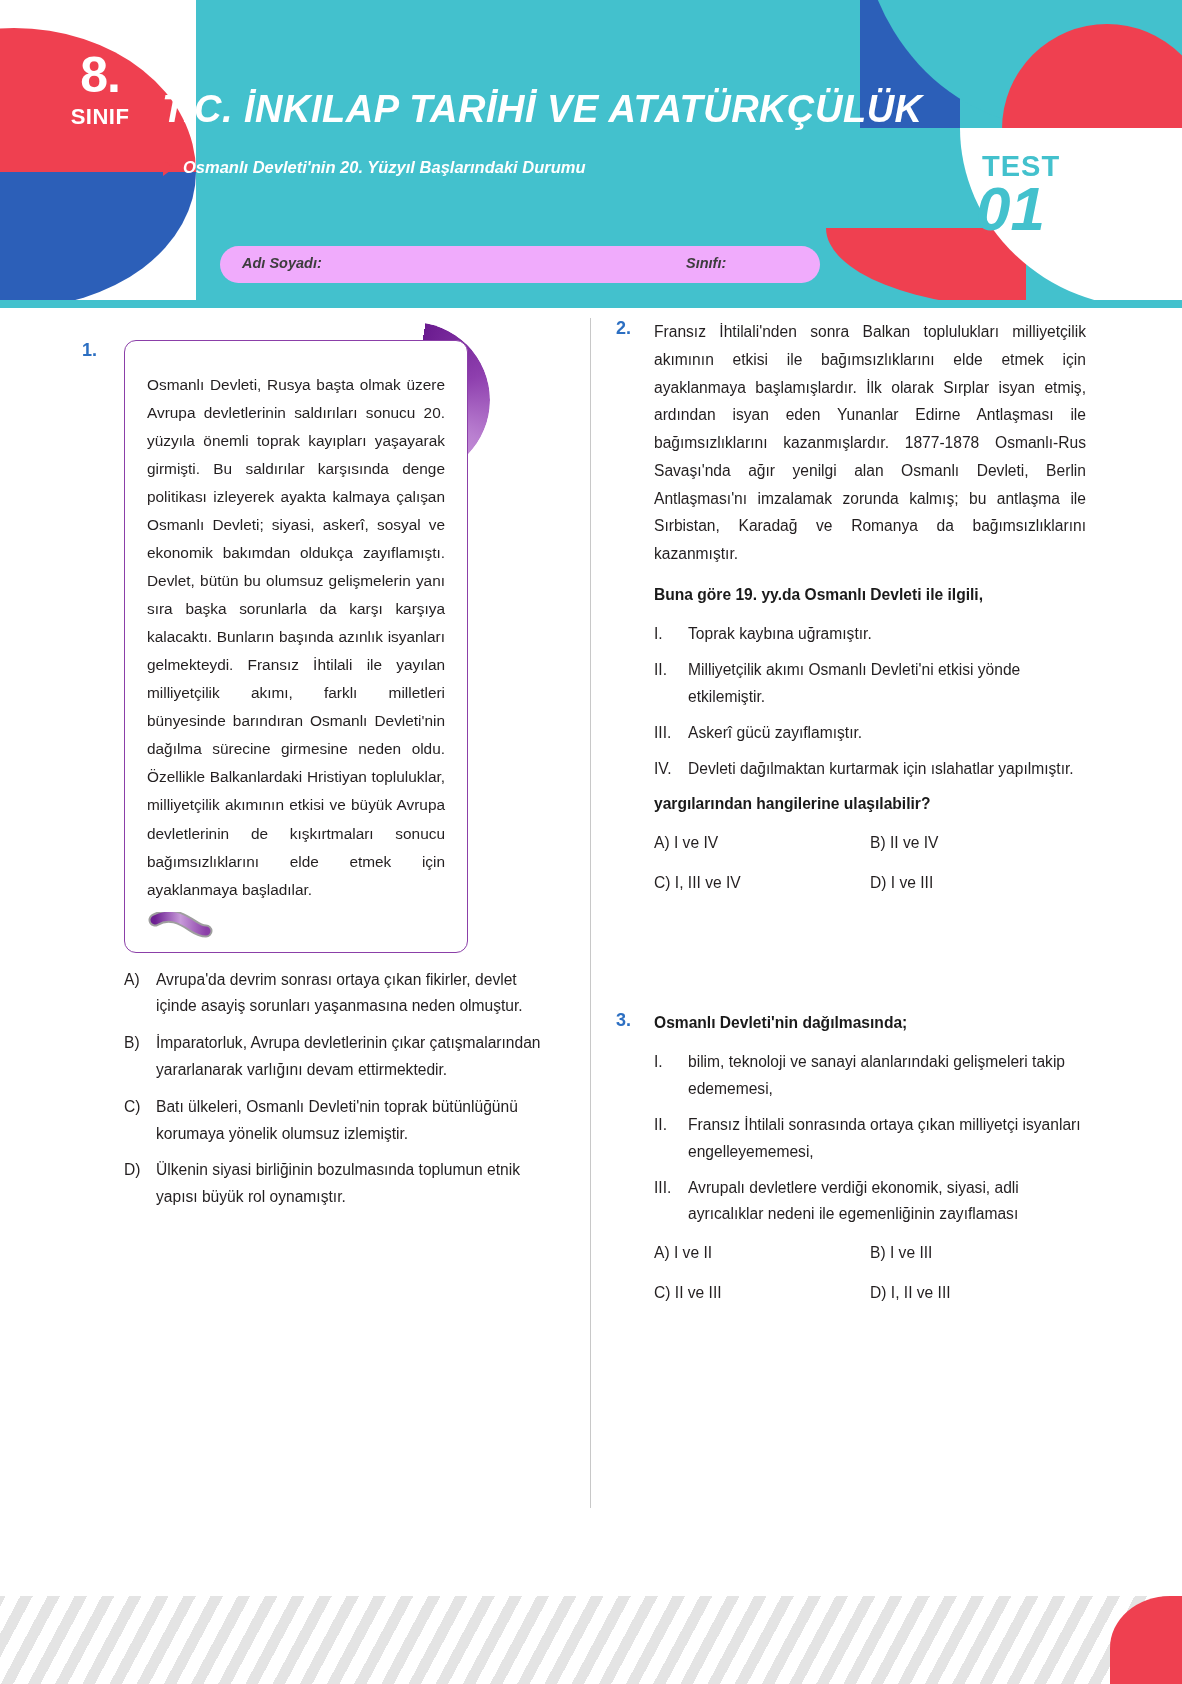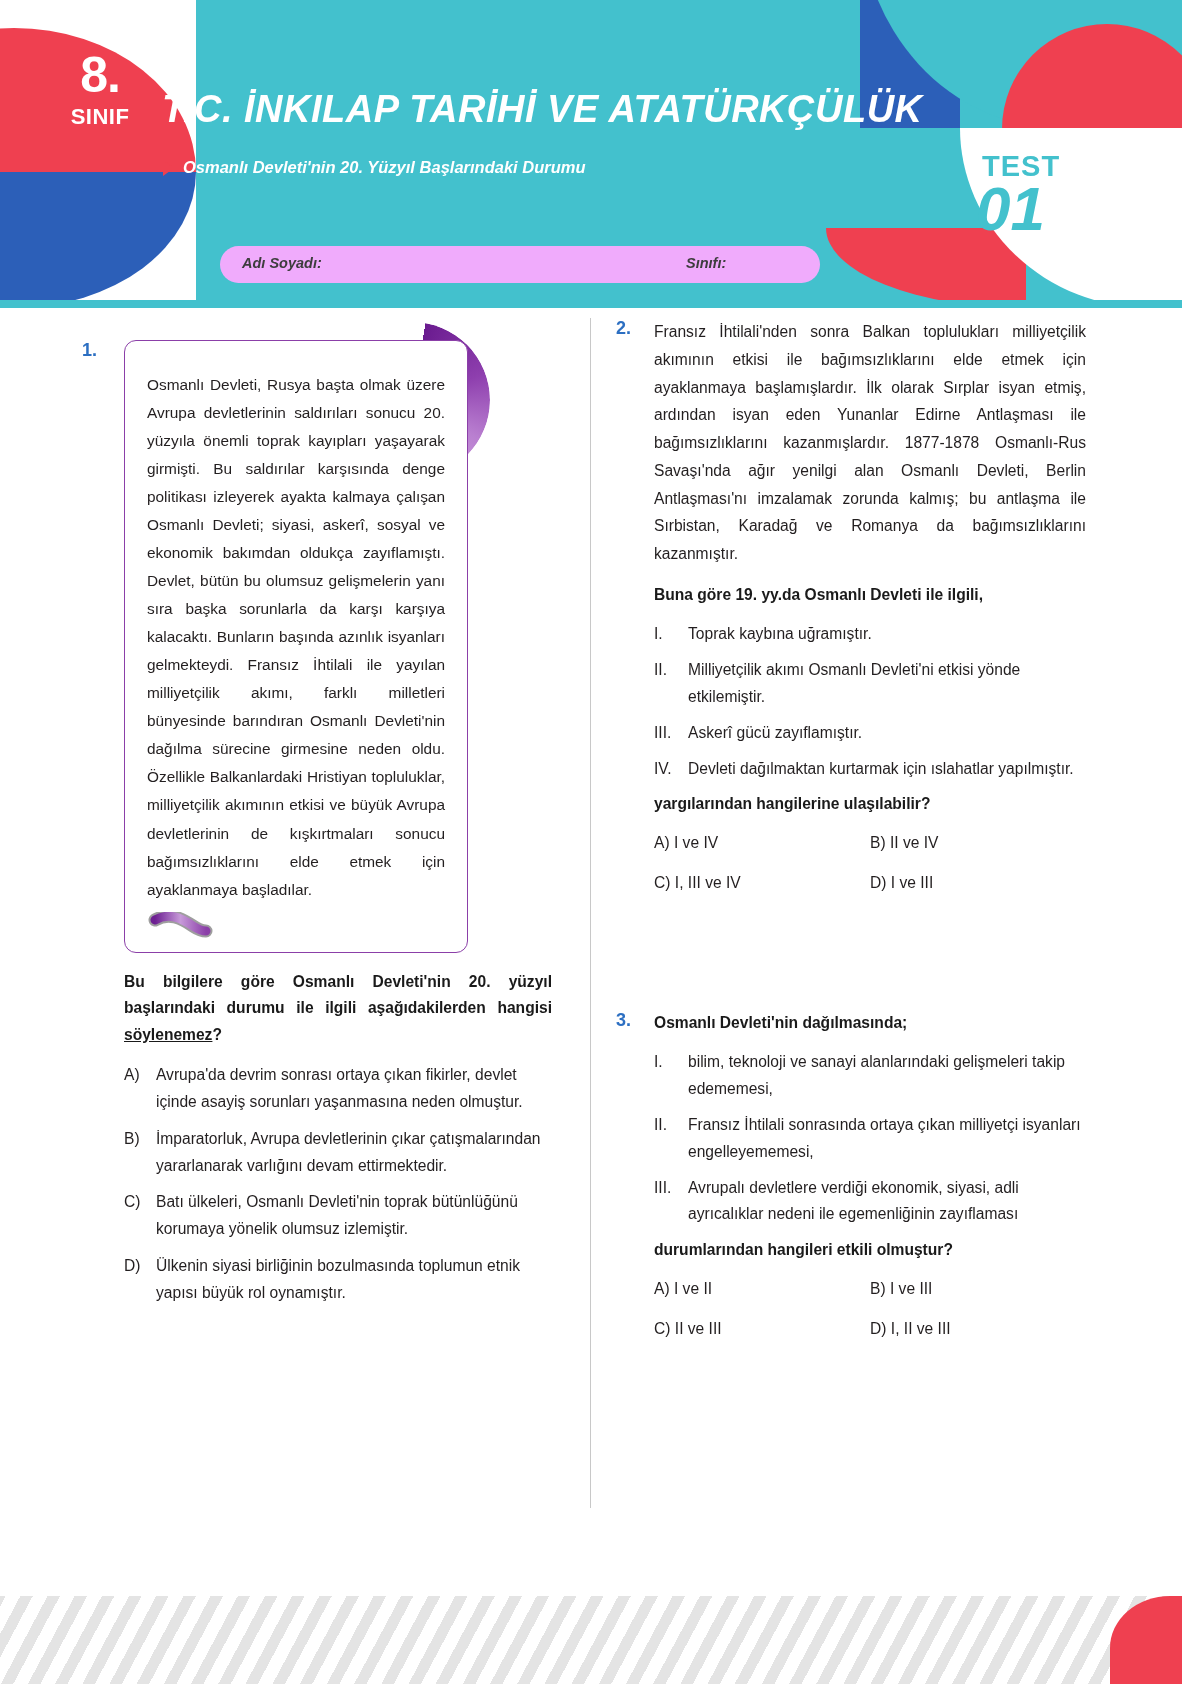--- a/index.html
+++ b/index.html
@@ -416,21 +416,20 @@
                   </linearGradient>
                 </defs>
                 <path d="M8 8 C22 0, 34 6, 46 14 C52 18, 56 19, 59 19" stroke="#9e9e9e" stroke-width="13" fill="none" stroke-linecap="round"></path>
                 <path d="M8 8 C22 0, 34 6, 46 14 C52 18, 56 19, 59 19" stroke="url(#rg)" stroke-width="9" fill="none" stroke-linecap="round"></path>
               </svg>
             </div>
           </div>
         </div>
 
         <div class="q-body" style="margin-left:42px;">
-          <div class="q-stem"><span>Bu bilgilere göre Osmanlı Devleti'nin 20. yüzyıl başlarındaki durumu ile ilgili aşağıdakilerden hangisi </span><u>söylenemez</u><span>?</span></div>
 
           <div class="opts">
             <div class="opt-row">
               <span class="opt-letter">A)</span>
               <span class="opt-text">Avrupa'da devrim sonrası ortaya çıkan fikirler, devlet içinde asayiş sorunları yaşanmasına neden olmuştur.</span>
             </div>
             <div class="opt-row">
               <span class="opt-letter">B)</span>
               <span class="opt-text">İmparatorluk, Avrupa devletlerinin çıkar çatışmalarından yararlanarak varlığını devam ettirmektedir.</span>
             </div>
@@ -512,21 +511,20 @@
             <div class="roman-item">
               <span class="roman-label">II.</span>
               <span class="roman-text">Fransız İhtilali sonrasında ortaya çıkan milliyetçi isyanları engelleyememesi,</span>
             </div>
             <div class="roman-item">
               <span class="roman-label">III.</span>
               <span class="roman-text">Avrupalı devletlere verdiği ekonomik, siyasi, adli ayrıcalıklar nedeni ile egemenliğinin zayıflaması</span>
             </div>
           </div>
 
-          <div class="q-stem nj" style="margin-top:6px;">durumlarından hangileri etkili olmuştur?</div>
 
           <div class="opts-grid">
             <div class="opt-short">
               <span>A)</span>
               <span>I ve II</span>
             </div>
             <div class="opt-short">
               <span>B)</span>
               <span>I ve III</span>
             </div>

